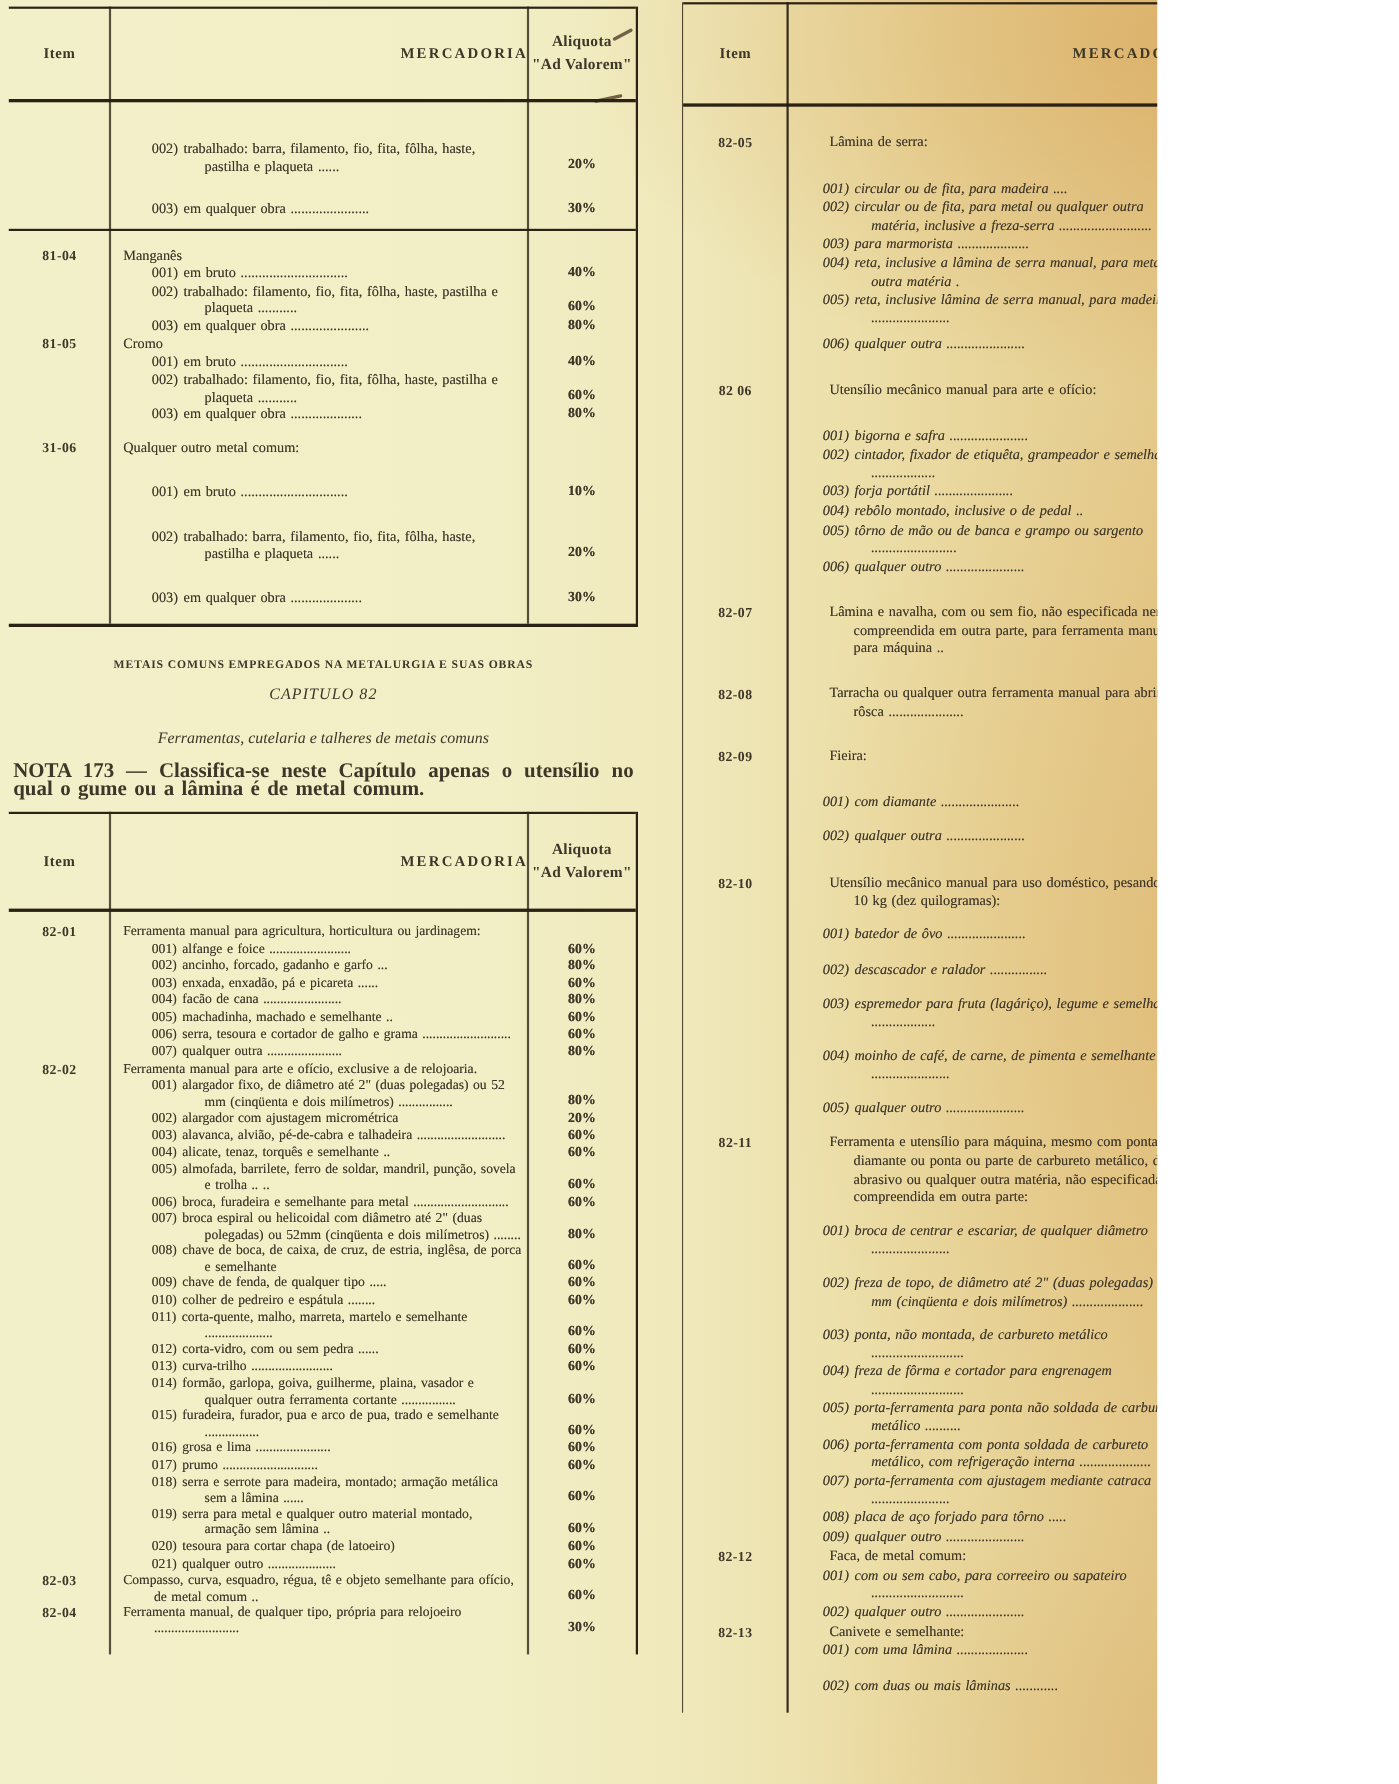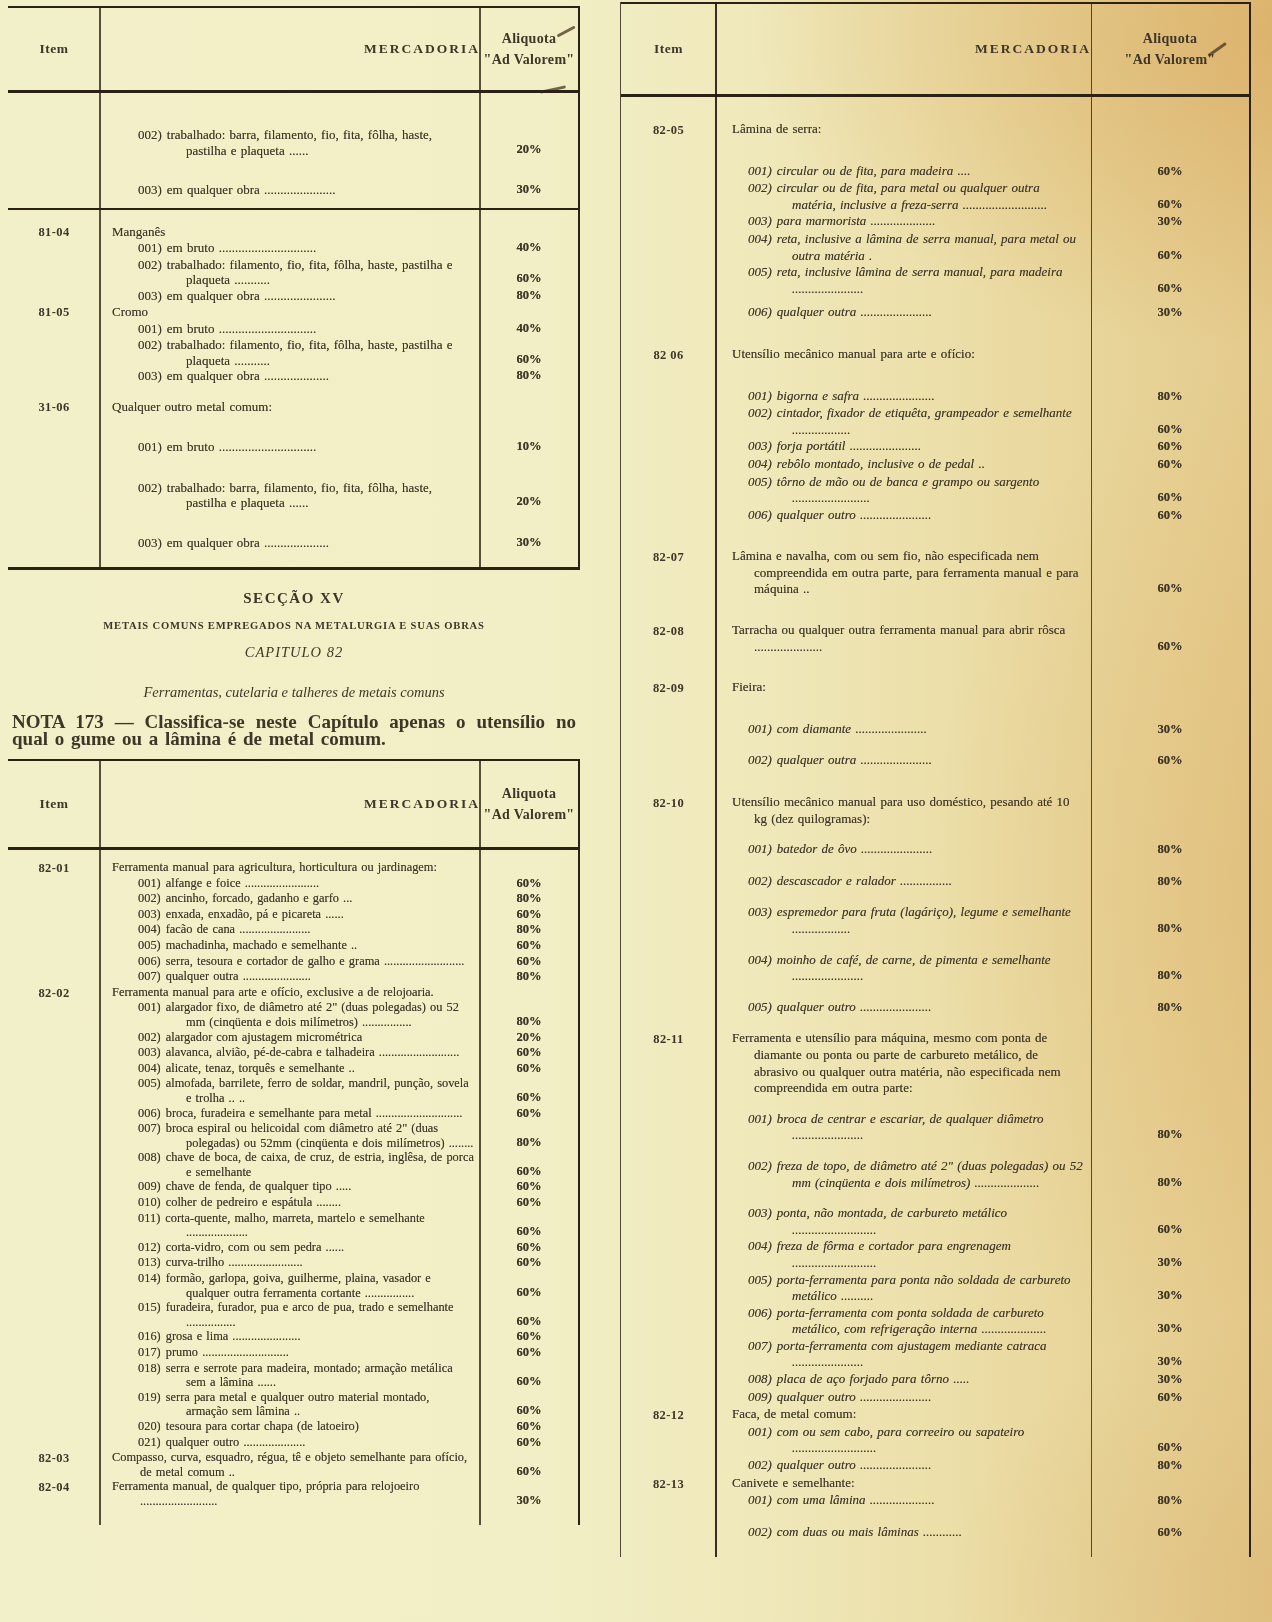--- a/index.html
+++ b/index.html
@@ -2,21 +2,21 @@
 <html style="--ink: #3e3628; --line: #2b2114; --paper-left: #f2f0c9; --paper-right: #e4ca8c;"><head>
 <meta charset="utf-8">
 <style>
   html,body{margin:0;padding:0;}
   body{
     font-family:"Liberation Serif","DejaVu Serif",serif;
     color:var(--ink,#3e3628);
   }
   #page{
     position:relative;
-    width:1272px;height:1622px;
+    width:1052px;height:1622px;
     overflow:hidden;
     background:
       radial-gradient(900px 520px at 103% 2%, rgba(213,158,80,.55), rgba(213,158,80,0) 62%),
       radial-gradient(680px 950px at 105% 55%, rgba(219,170,95,.38), rgba(219,170,95,0) 60%),
       radial-gradient(500px 400px at 102% 98%, rgba(210,160,90,.30), rgba(210,160,90,0) 70%),
       linear-gradient(90deg,#f2f0c9 0,#f2efc6 42%,#efe8ba 60%,#ecdfa9 74%,#e8d59a 86%,#e4ca8c 100%);
   }
   .col{position:absolute;}
   #leftcol{left:8px;top:6px;width:572px;}
   #rightcol{left:620px;top:2px;width:631px;}
@@ -45,21 +45,21 @@
   #lbody1{font-size:13px;line-height:15.5px;min-height:370px;}
   #lbody2{font-size:12.4px;line-height:14.6px;}
   #rbody {font-size:13px;line-height:16.6px;}
 
   .row{display:grid;}
   .row.sp1{margin-top:7px;} .row.sp2{margin-top:14px;} .row.sp3{margin-top:24px;}
   .c-item{text-align:center;font-weight:700;font-size:12.5px;letter-spacing:.4px;padding-top:1px;}
   .c-merc{padding:0 6px 0 8px;word-spacing:1px;text-shadow:0 0 .5px rgba(62,54,40,.55);}
   .row.head .c-merc{padding-left:40px;text-indent:-28px;}
   .row.sub  .c-merc{padding-left:86px;text-indent:-48px;}
-  .t-right .row.head .c-merc{padding-left:38px;text-indent:-22px;}
+  .t-right .row.head .c-merc{padding-left:60px;text-indent:-22px;}
   .t-right .row.sub  .c-merc{padding-left:76px;text-indent:-44px;font-style:italic;}
   .code{margin-right:5px;}
   .c-rate{text-align:center;font-weight:700;font-size:12.6px;align-self:end;padding-bottom:1px;
           text-shadow:0 0 .6px rgba(40,32,18,.6);}
   .rowhr{border-top:2.5px solid var(--line,#2b2114);margin:9px 0 5px;}
 
   
   #section{padding:16px 4px 12px;}
   .sec-line{text-align:center;}
   #sec-secao{font-weight:700;font-size:15px;letter-spacing:1.5px;margin-top:4px;}
@@ -165,21 +165,20 @@
           </div>
           <div class="row sp3 sub">
             <div class="c-item"></div>
             <div class="c-merc"><span class="code">003)</span>em qualquer obra ....................</div>
             <div class="c-rate">30%</div>
           </div>
         </div>
     </div>
 
     <div id="section">
-      <div class="sec-line" id="sec-secao">SECÇÃO XV</div>
       <div class="sec-line" id="sec-sub">METAIS COMUNS EMPREGADOS NA METALURGIA E SUAS OBRAS</div>
       <div class="sec-line" id="sec-cap">CAPITULO 82</div>
       <div class="sec-line" id="sec-title">Ferramentas, cutelaria e talheres de metais comuns</div>
       <div id="sec-nota">NOTA 173 — Classifica-se neste Capítulo apenas o utensílio no qual o gume ou a lâmina é de metal comum.</div>
     </div>
 
     <div class="twrap t-left" id="ltable2">
       <div class="vl vl1"></div>
       <div class="vl vl2"></div>
       <div class="hdr">

